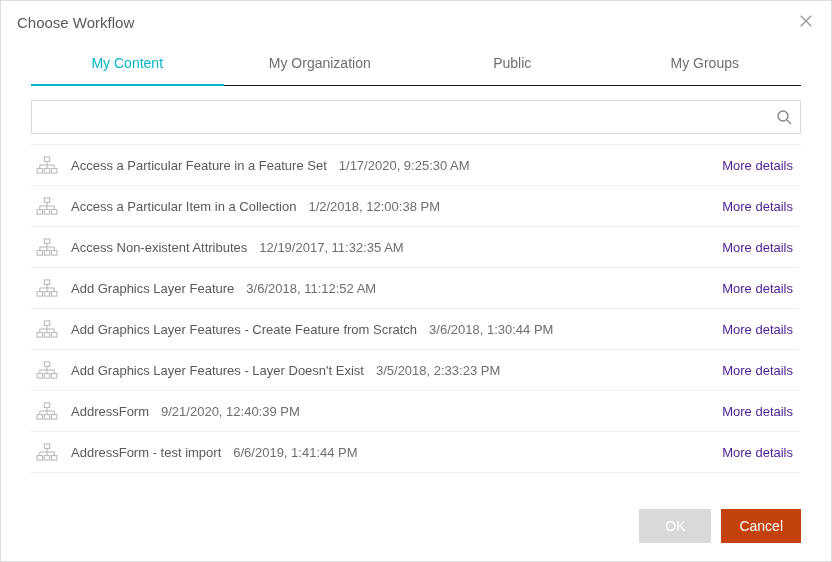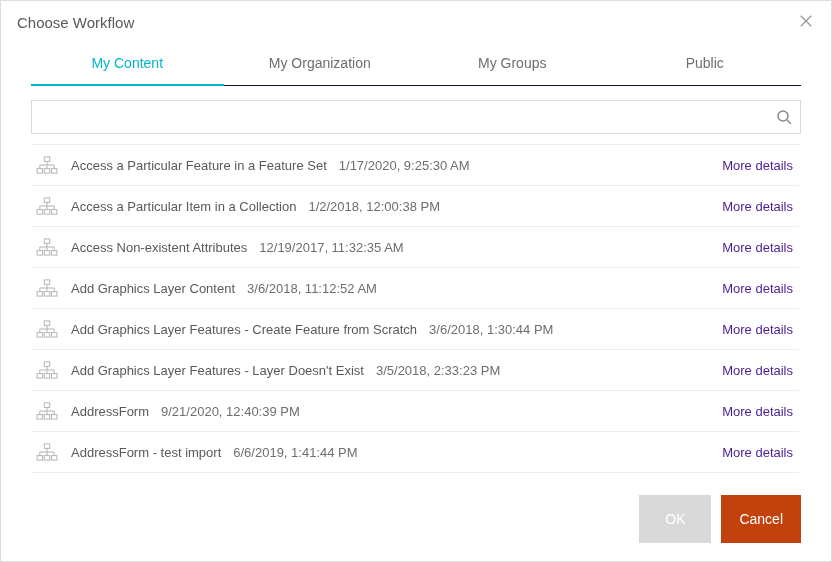--- a/index.html
+++ b/index.html
@@ -143,21 +143,21 @@
       white-space: nowrap;
     }
     .dialog-footer {
       display: flex;
       justify-content: flex-end;
       gap: 10px;
       padding: 16px 30px 18px 30px;
     }
     .btn {
       min-width: 72px;
-      height: 48px;
+      height: 34px;
       padding: 0 18px;
       display: flex;
       align-items: center;
       justify-content: center;
       font-size: 14px;
       cursor: pointer;
       border: none;
     }
     .btn-ok {
       background: #d9d9d9;
@@ -181,22 +181,22 @@
             <line x1="14" y1="2" x2="2" y2="14"></line>
         </svg>
       </span>
     </div>
   </div>
 
   <div class="dialog-body">
     <div class="tabs" id="tabs">
         <div class="tab active"><span>My Content</span></div>
         <div class="tab"><span>My Organization</span></div>
+        <div class="tab"><span>Public</span></div>
         <div class="tab"><span>My Groups</span></div>
-        <div class="tab"><span>Public</span></div>
       </div>
 
     <div class="search-row">
       <div class="search-box">
         <input type="text" value="" style="">
         <span class="search-icon">
           <svg viewBox="0 0 16 16" fill="none" stroke="currentColor" stroke-width="1.5">
             <circle cx="7" cy="7" r="5"></circle>
               <line x1="11" y1="11" x2="15" y2="15"></line>
           </svg>
@@ -274,21 +274,21 @@
   <rect x="9" y="14" width="6" height="5"></rect>
   <rect x="17" y="14" width="6" height="5"></rect>
   <line x1="12" y1="6" x2="12" y2="10"></line>
   <line x1="4" y1="10" x2="20" y2="10"></line>
   <line x1="4" y1="10" x2="4" y2="14"></line>
   <line x1="12" y1="10" x2="12" y2="14"></line>
   <line x1="20" y1="10" x2="20" y2="14"></line>
 </svg>
             </div>
             <div class="item-text">
-              <span class="item-name">Add Graphics Layer Content</span>
+              <span class="item-name">Add Graphics Layer Feature</span>
               <span class="item-date">3/6/2018, 11:12:52 AM</span>
             </div>
             <div class="item-link">More details</div>
           </div>
           <div class="list-item">
             <div class="item-icon">
               <svg viewBox="0 0 24 20" fill="none" stroke="currentColor" stroke-width="1.2">
   <rect x="9" y="1" width="6" height="5"></rect>
   <rect x="1" y="14" width="6" height="5"></rect>
   <rect x="9" y="14" width="6" height="5"></rect>

